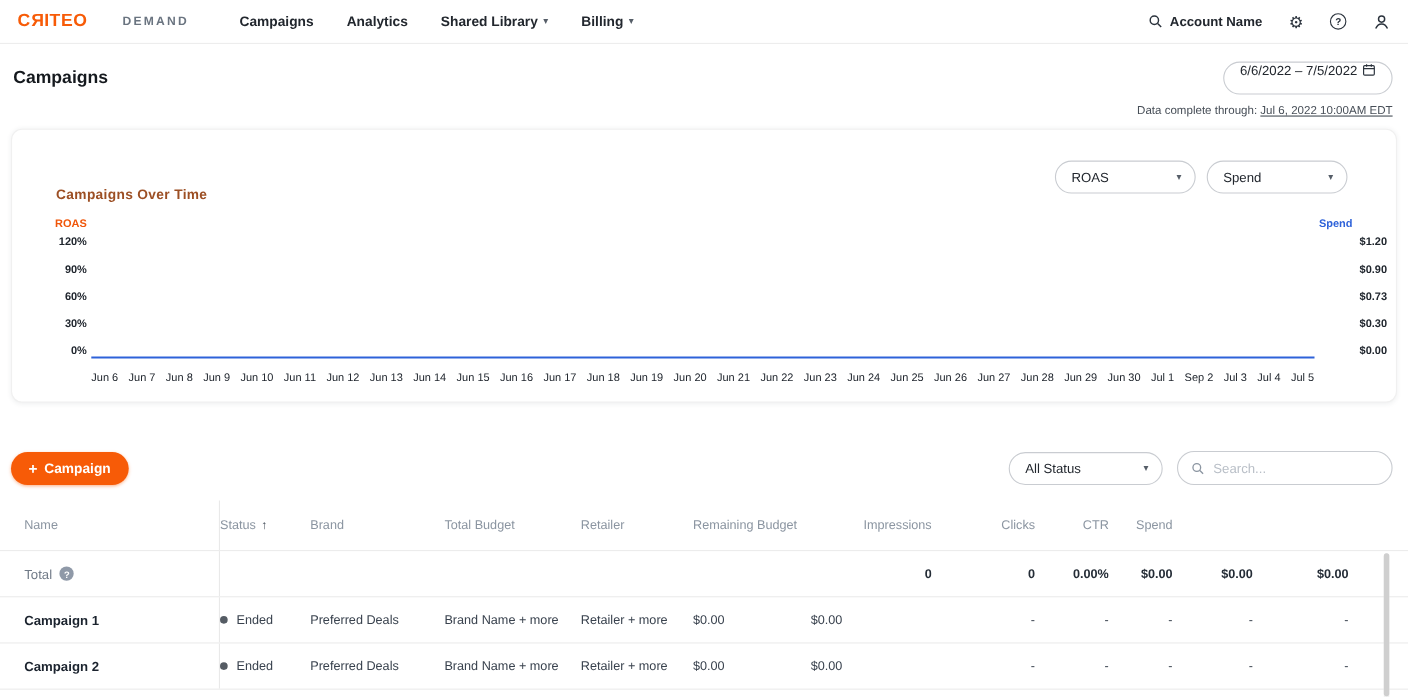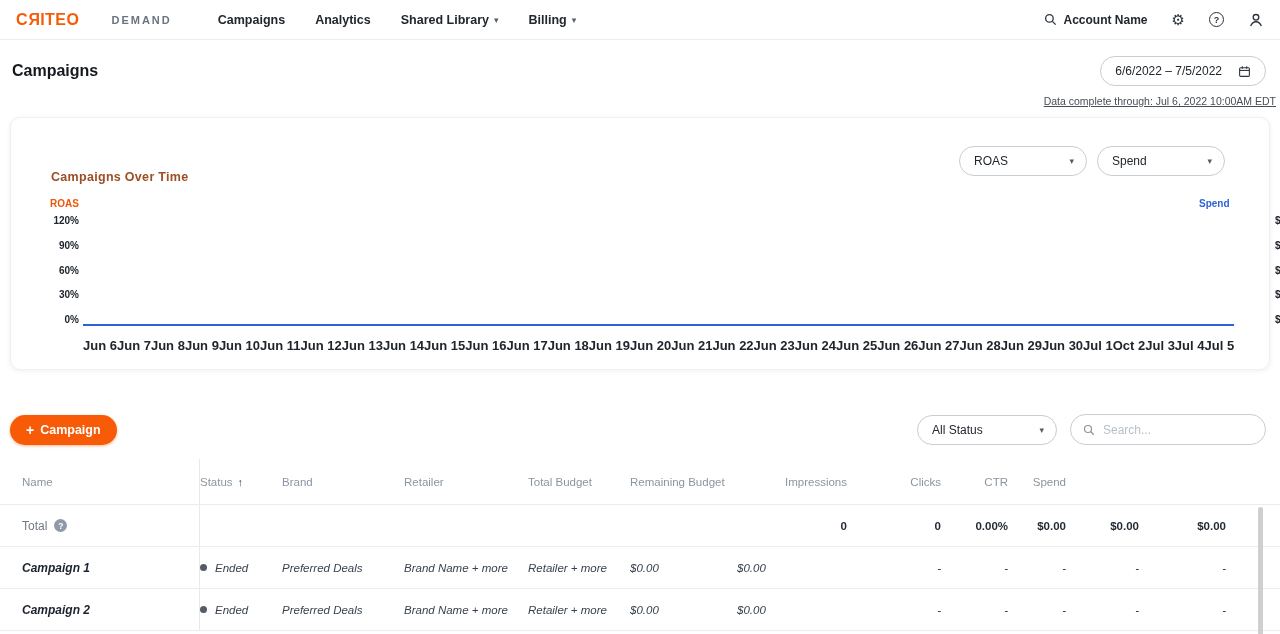--- a/index.html
+++ b/index.html
@@ -17,23 +17,23 @@
   .chev { font-size:9px; color:#565e68; }
   .topright { margin-left:auto; display:flex; align-items:center; gap:24px; }
   .account { display:flex; align-items:center; gap:7px; font-size:12px; font-weight:600; color:#22272e; cursor:pointer; }
   .tr-icon { cursor:pointer; font-size:15px; color:#2b333d; display:flex; align-items:center; }
   .helpcircle { width:15px; height:15px; border:1.5px solid #2b333d; border-radius:50%;
     font-size:9px; font-weight:700; justify-content:center; }
 
   
   .page-head { display:flex; justify-content:space-between; align-items:center; padding:16px 14px 0 12px; }
   .page-title { font-size:16px; font-weight:700; color:#15191e; }
-  .date-btn { display:flex; align-items:center; gap:16px; height:30px; padding:0 14px;
+  .date-btn { display:flex; align-items:flex-start; gap:4px; height:30px; padding:0 14px;
     border:1px solid #c9ccd1; border-radius:17px; background:#fff; font-size:12px; color:#22272e; cursor:pointer; }
-  .complete { text-align:right; padding:9px 4px 0; font-size:10.5px; color:#474e57;text-decoration:underline; }
+  .complete { text-align:right; padding:9px 14px 0; font-size:10.5px; color:#474e57; }
   .complete u { text-decoration:underline; }
 
   
   .chart-card { margin:10px 10px 0; background:#fff; border:1px solid #f0f0f0; border-radius:10px;
     box-shadow:0 1px 5px rgba(40,50,60,.08); padding:20px 0 16px; }
   .chart-head { display:flex; justify-content:space-between; align-items:center; padding:0 44px 0 40px; }
   .chart-title { font-size:12.5px; font-weight:700; color:#9c4f24; letter-spacing:.3px;margin-top:32px; }
   .chart-controls { display:flex; gap:10px; }
   .select { width:128px; height:30px; border:1px solid #c9ccd1; border-radius:16px; background:#fff;
     display:flex; align-items:center; justify-content:space-between; padding:0 12px 0 14px;
@@ -42,21 +42,21 @@
   .axis-left-label { grid-column:1; justify-self:end; font-size:10px; font-weight:700; color:#f0560a; }
   .axis-right-label { grid-column:3; justify-self:start; font-size:10px; font-weight:700; color:#2e62d9; }
   .chart-grid { display:grid; grid-template-columns:50px 1fr 62px; padding:6px 8px 0 18px; }
   .yticks { height:110px; display:flex; flex-direction:column; justify-content:space-between;
     font-size:10px; font-weight:700; color:#20262e; }
   .yticks.left { align-items:flex-end; }
   .yticks.right { align-items:flex-end; }
   .plot { position:relative; height:110px; margin:0 4px; }
   .plot svg { position:absolute; left:0; top:0; width:100%; height:100%; overflow:visible; }
   .xlabels { grid-column:2; margin:0 4px; display:flex; justify-content:space-between;
-    padding-top:13px; font-size:13px; font-weight:700; color:#20262e; white-space:nowrap; }
+    padding-top:13px; font-size:10px; font-weight:400; color:#20262e; white-space:nowrap; }
 
   
   .toolbar { margin:44px 14px 0 10px; display:flex; justify-content:space-between; align-items:center; }
   .add-btn { height:30px; border:none; border-radius:16px; background:#f75b07; color:#fff;
     font-weight:700; font-size:12.5px; padding:0 16px; display:flex; align-items:center; gap:6px;
     cursor:pointer; box-shadow:0 1px 3px rgba(247,91,7,.45); font-family:inherit; }
   .add-btn .plus { font-size:14px; font-weight:700; }
   .toolbar-right { display:flex; gap:13px; align-items:center; }
   .status-select { width:140px; }
   .search-box { width:196px; height:31px; border:1px solid #c9ccd1; border-radius:16px;
@@ -76,21 +76,21 @@
   .c-name { border-right:1px solid #e9e9e9; padding-right:10px; }
   .num { justify-content:flex-end; }
   .name { font-size:12px; font-weight:700; color:#1b232e; }
   .sort { margin-left:5px; color:#424c58; font-size:11px; font-weight:700; }
   .total-label { color:#707a87; font-size:12px; }
   .help-badge { margin-left:7px; width:13px; height:13px; border-radius:50%; background:#8f99a8;
     color:#fff; font-size:8.5px; font-weight:700; display:inline-flex; align-items:center;
     justify-content:center; flex:none; }
   .strong { font-weight:700; color:#242c36; }
   .dot { width:7px; height:7px; border-radius:50%; background:#555c64; margin-right:8px; flex:none; }
-  .camp-row { cursor:pointer;font-style:italic; }
+  .camp-row { cursor:pointer; }
   .vscroll { position:absolute; right:17px; top:48px; width:5px; height:240px;
     background:#f1f1f1; border-radius:3px; }
   .vscroll .thumb { width:5px; height:130px; background:#cfcfcf; border-radius:3px; }
 
   svg.icon { flex:none; }
 </style>
 </head>
 <body>
 
 <header class="topbar">
@@ -205,21 +205,21 @@
         <span class="xtick">Jun 22</span>
         <span class="xtick">Jun 23</span>
         <span class="xtick">Jun 24</span>
         <span class="xtick">Jun 25</span>
         <span class="xtick">Jun 26</span>
         <span class="xtick">Jun 27</span>
         <span class="xtick">Jun 28</span>
         <span class="xtick">Jun 29</span>
         <span class="xtick">Jun 30</span>
         <span class="xtick">Jul 1</span>
-        <span class="xtick">Oct 2</span>
+        <span class="xtick">Sep 2</span>
         <span class="xtick">Jul 3</span>
         <span class="xtick">Jul 4</span>
         <span class="xtick">Jul 5</span>
       </div>
   </div>
 </section>
 
 <div class="toolbar">
   <button class="add-btn">
     <span class="plus">+</span>
@@ -241,22 +241,22 @@
 </div>
 
 <section class="table">
   <div class="row thead">
     <div class="cell th c-name">Name</div>
     <div class="cell th">
       <span>Status</span>
       <span class="sort">↑</span>
     </div>
     <div class="cell th">Brand</div>
+    <div class="cell th">Total Budget</div>
     <div class="cell th">Retailer</div>
-    <div class="cell th">Total Budget</div>
     <div class="cell th">Remaining Budget</div>
     <div class="cell th num">Impressions</div>
     <div class="cell th num">Clicks</div>
     <div class="cell th num">CTR</div>
     <div class="cell th num">Spend</div>
   </div>
 
   <div class="row">
     <div class="cell c-name">
       <span class="total-label">Total</span>

